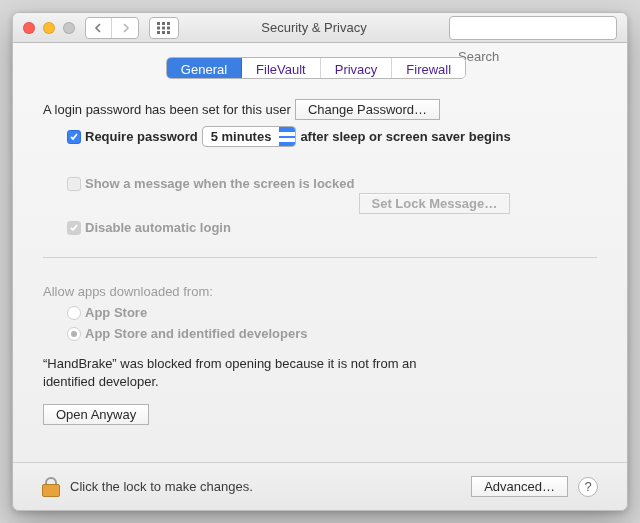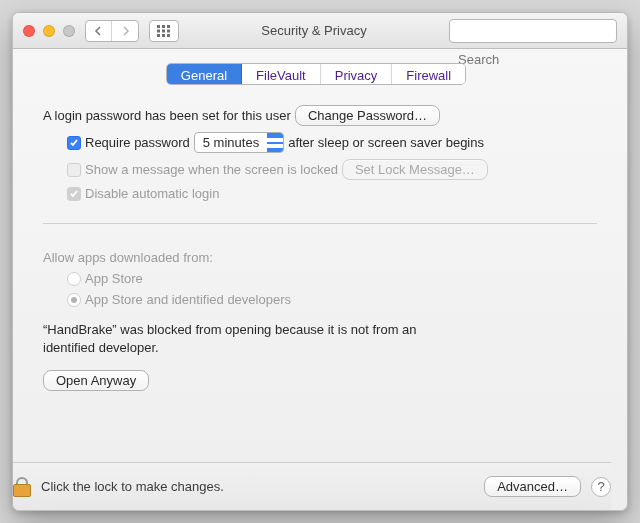--- a/index.html
+++ b/index.html
@@ -18,21 +18,21 @@
     height: 499px;
     background: linear-gradient(#f7f7f7, #eeeeee);
     border: 1px solid rgba(0,0,0,0.22);
     border-radius: 7px;
     box-shadow: 0 14px 34px rgba(0,0,0,0.28), 0 2px 6px rgba(0,0,0,0.18);
     overflow: hidden;
     position: relative;
   }
   
   .titlebar {
-    height: 36px;
+    height: 30px;
     background: linear-gradient(#f3f3f3, #e2e2e2);
     border-bottom: 1px solid #bdbdbd;
     display: flex;
     align-items: center;
     padding: 0 10px;
     gap: 10px;
   }
   .traffic-lights { display: flex; gap: 8px; }
   .tl {
     width: 12px; height: 12px; border-radius: 50%;
@@ -105,34 +105,34 @@
   }
   
   .pane {
     padding: 4px 30px 0 30px;
   }
   .row {
     display:flex; align-items:center; gap:4px;
     margin: 6px 0;
     font-size: 13px;
   }
-  .indent { padding-left: 24px; }
+  .indent { padding-left: 24px; font-weight: bold; }
   .btn {
     display:inline-flex; align-items:center; justify-content:center;
     height: 21px;
     padding: 0 12px;
     border: 1px solid #b2b2b2;
-    border-radius: 8px;
+    border-radius: 0;
     background: linear-gradient(#ffffff, #f2f2f2);
     font-size: 13px;
     color:#2a2a2a;
     box-shadow: 0 1px 0 rgba(255,255,255,0.6) inset;
     white-space: nowrap;
   }
-  .btn.disabled { color:#a9a9a9; border-color:#cfcfcf; background:#f4f4f4; }
+  .btn.disabled { color:#a9a9a9; border-color:#cfcfcf; background:#f4f4f4;margin-top:40px; }
   .checkbox {
     width:14px; height:14px; border:1px solid #a9a9a9; border-radius:3px;
     display:inline-flex; align-items:center; justify-content:center;
     background:#fff; flex:0 0 auto;
   }
   .checkbox.checked { background:#3b82f6; border-color:#2f6fde; }
   .checkbox.checked svg { display:block; }
   .checkbox svg { display:none; }
   .checkbox.disabled { background:#ededed; border-color:#d0d0d0; }
   .checkbox.disabled.checked { background:#d0d0d0; }
@@ -170,26 +170,26 @@
   .radio.disabled { border-color:#cfcfcf; }
   .radio.disabled .dot { background:#b2b2b2; }
   .blocked {
     display:flex; align-items:flex-start; gap:14px;
     margin-top: 14px;
     flex-direction: column;
   }
   .blocked-text { max-width: 380px; line-height: 1.35; }
   
   .footer {
-    position:absolute; left:0; right:16px; bottom:0;
+    position:absolute; left:0; right:0; bottom:0;
     height: 48px;
     border-top:1px solid #cfcfcf;
     background: linear-gradient(#f1f1f1,#e8e8e8);
     display:flex; align-items:center;
-    padding: 0 0;
+    padding: 0 29px;
     gap: 10px;
   }
   .lock {
     width: 18px; height: 20px;
     display:inline-block; position:relative;
   }
   .lock .body {
     position:absolute; bottom:0; left:0; width:18px; height:13px;
     background:#e7a23c; border:1px solid #b77f23; border-radius:2px;
   }

